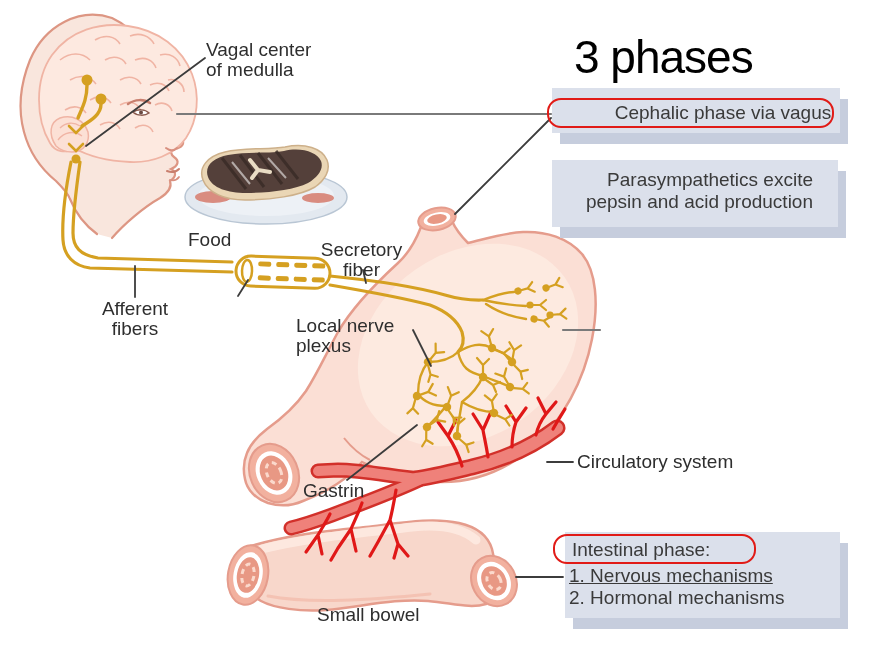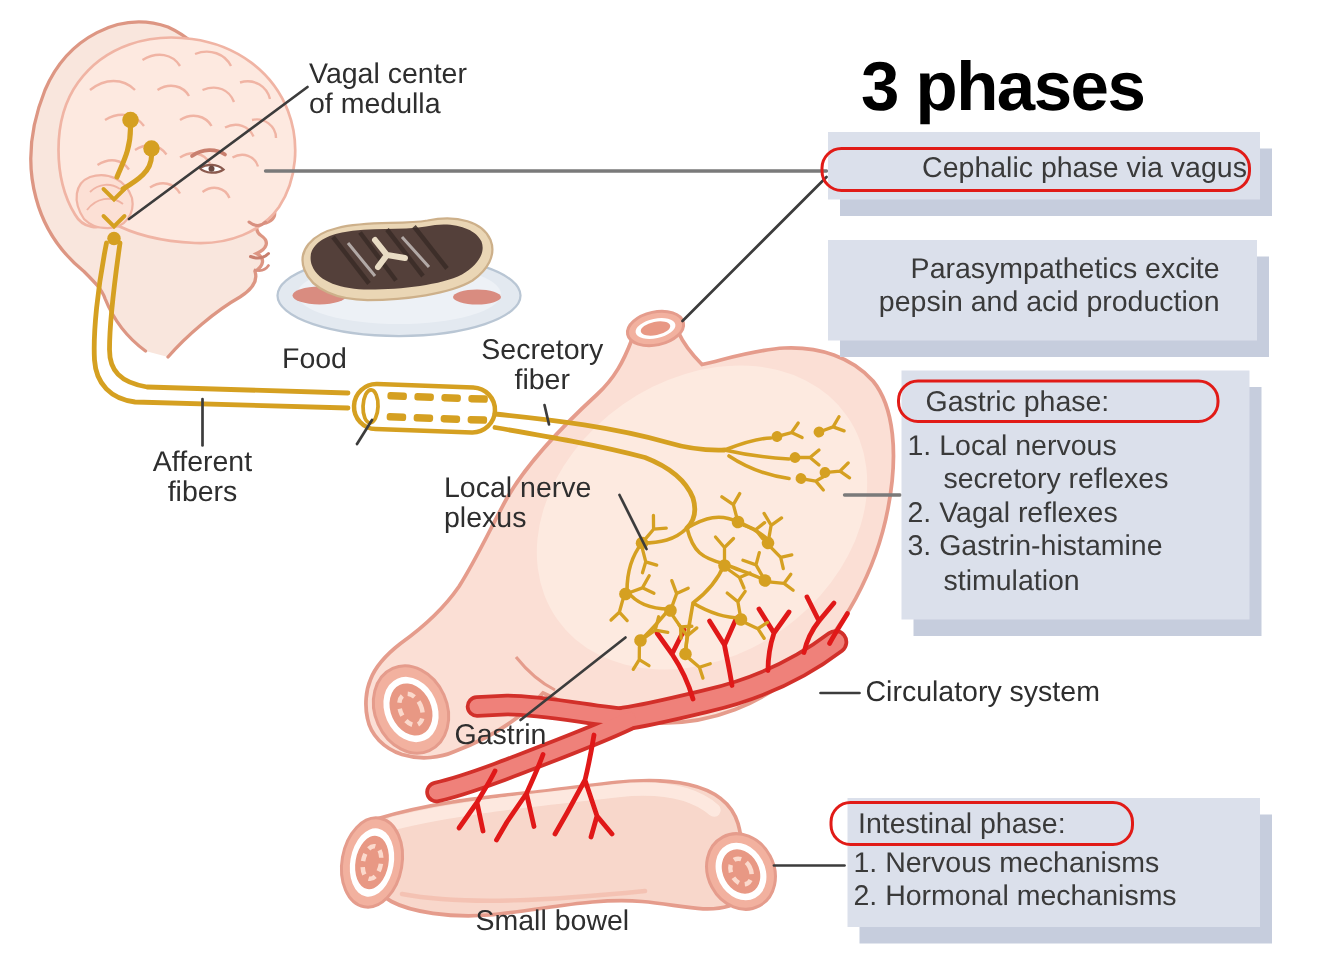--- a/index.html
+++ b/index.html
@@ -3,21 +3,21 @@
 <meta charset="utf-8">
 <style>
   html,body{margin:0;padding:0;background:#fff;}
   .stage{position:relative;width:879px;height:645px;background:#fff;overflow:hidden;
          font-family:"Liberation Sans",sans-serif;color:#2e2e2e;}
   .stage svg{position:absolute;left:0;top:0;}
   .lbl{position:absolute;font-size:19px;line-height:20px;color:#2e2e2e;white-space:normal;}
   .lbl.c{text-align:center;}
   .lbl.r{}
   .title{position:absolute;left:574px;top:33px;font-size:46px;line-height:48px;
-         letter-spacing:-1px;color:#000;white-space:nowrap;font-weight:bold;}
+         letter-spacing:-1px;color:#000;white-space:nowrap;}
   .pbox{position:absolute;background:#dbe0eb;box-shadow:8px 11px 0 #c6cddd;}
   .pbox .hl{position:absolute;border:2.5px solid #e11b17;border-radius:14px;box-sizing:border-box;}
   .pbox .bt{position:absolute;font-size:19px;color:#3a3a3a;}
   .pbox ol{list-style:none;margin:0;padding:0;position:absolute;font-size:19px;color:#3a3a3a;}
   .pbox ol li{padding-left:24px;text-indent:-24px;line-height:22.4px;}
 </style>
 </head>
 <body>
 
 <div class="stage">
@@ -182,48 +182,39 @@
     <line x1="347" y1="480" x2="417" y2="425"></line>
     <line x1="547" y1="462" x2="573" y2="462"></line>
     <line x1="516" y1="577" x2="563" y2="577"></line>
   </g>
 </svg>
 
   <div class="title">3 phases</div>
 
   <div class="lbl" style="left:206px;top:40px;width:114px;">Vagal center of medulla</div>
   <div class="lbl" style="left:188px;top:230px;">Food</div>
-  <div class="lbl c" style="left:314px;top:224px;width:95px;">Secretory fiber</div>
+  <div class="lbl c" style="left:314px;top:240px;width:95px;">Secretory fiber</div>
   <div class="lbl c" style="left:94px;top:299px;width:82px;">Afferent fibers</div>
   <div class="lbl r" style="left:296px;top:316px;width:110px;">Local nerve plexus</div>
   <div class="lbl" style="left:303px;top:481px;">Gastrin</div>
   <div class="lbl" style="left:577px;top:452px;">Circulatory system</div>
   <div class="lbl" style="left:317px;top:605px;">Small bowel</div>
 
   <div class="pbox" style="left:552px;top:88px;width:288px;height:45px;">
     <div class="hl" style="left:-5px;top:10px;width:287px;height:30px;"></div>
     <div class="bt" style="left:0;top:10px;width:288px;height:30px;line-height:30px;text-align:center;padding-left:27px;">Cephalic phase via vagus</div>
   </div>
 
   <div class="pbox" style="left:552px;top:160px;width:286px;height:67px;">
     <div class="bt" style="left:13px;top:9px;width:248px;line-height:22px;text-align:right;">Parasympathetics excite pepsin and acid production</div>
   </div>
 
-  <div class="pbox" style="left:601px;top:247px;width:232px;height:166px;">
-    <div class="hl" style="left:-3px;top:6px;width:215px;height:29px;"></div>
-    <div class="bt" style="left:16px;top:11px;">Gastric phase:</div>
-    <ol style="left:4px;top:40px;width:204px;">
-      <li>1. Local nervous secretory reflexes</li>
-      <li>2. Vagal reflexes</li>
-      <li>3. Gastrin-histamine stimulation</li>
-    </ol>
-  </div>
 
   <div class="pbox" style="left:565px;top:532px;width:275px;height:86px;">
     <div class="hl" style="left:-12px;top:2px;width:203px;height:30px;"></div>
     <div class="bt" style="left:7px;top:7px;">Intestinal phase:</div>
     <ol style="left:4px;top:33px;width:264px;">
-      <li style="line-height:22px;">1. Nervous mechanisms</li>
+      <li style="line-height:22px;text-decoration:underline;">1. Nervous mechanisms</li>
       <li style="line-height:22px;">2. Hormonal mechanisms</li>
     </ol>
   </div>
 
 </div>
 
 </body></html>

